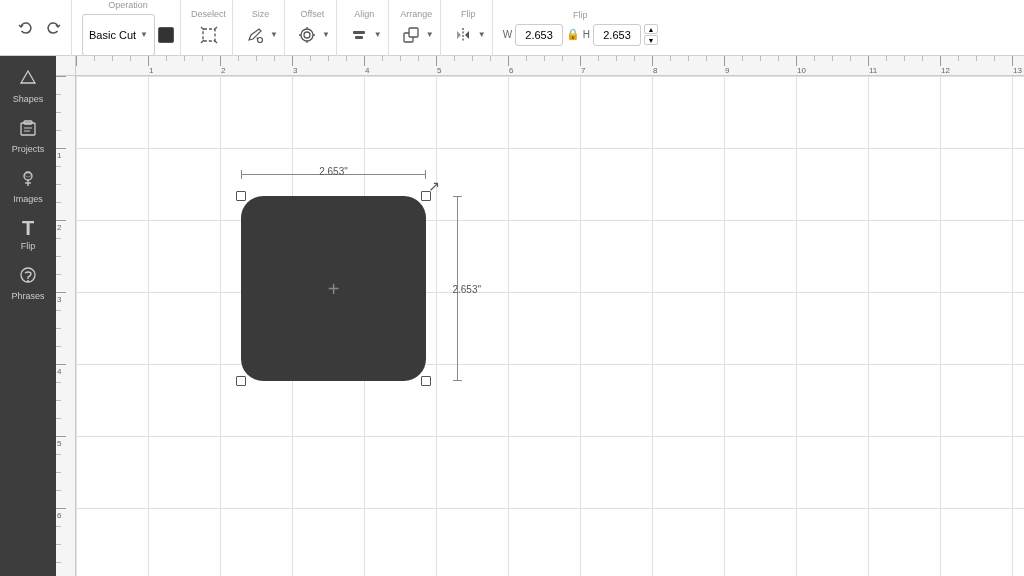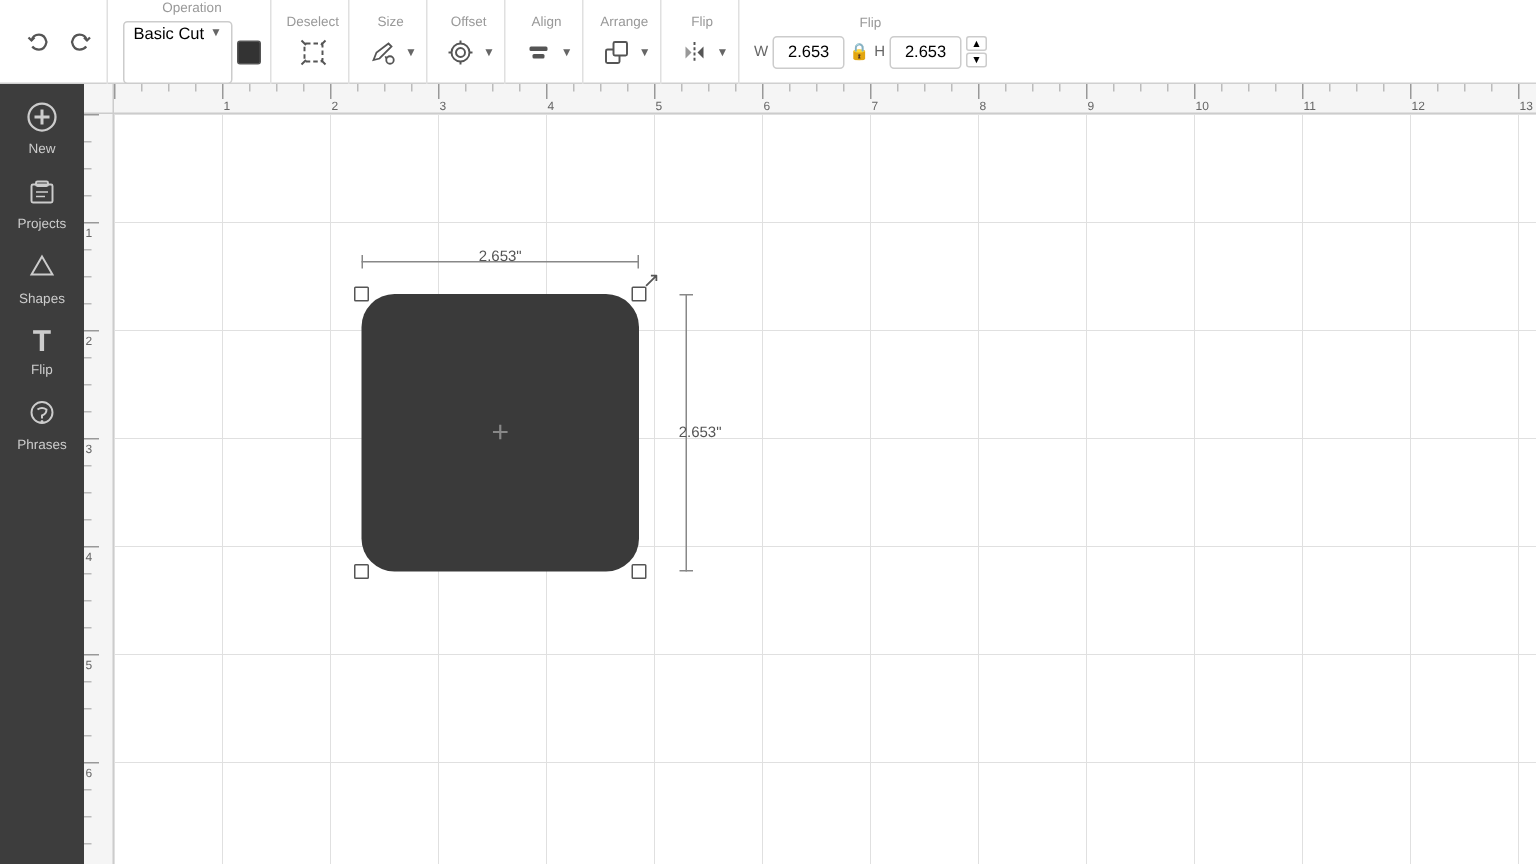--- a/index.html
+++ b/index.html
@@ -28,20 +28,21 @@
       align-items: center;
       justify-content: center;
       width: 24px;
       height: 24px;
       font-size: 13px;
       color: #444;
     }
 
     .operation-dropdown {
       display: flex;
+      align-items: center;
       gap: 4px;
       border: 1px solid #ccc;
       border-radius: 3px;
       padding: 2px 6px;
       background: white;
       cursor: pointer;
       font-size: 11px;
       height: 42px;
     }
     .color-swatch {
@@ -426,45 +427,46 @@
 
 
   </div>
 
   <div class="main">
 
     <div class="sidebar">
       <div class="sidebar-item">
         <span class="sidebar-item-icon">
           <svg width="20" height="20" viewBox="0 0 20 20" fill="none">
-              <circle cx="10" cy="10" r="9" stroke="#ccc" stroke-width="1.5"></circle>
-              <line x1="10" y1="5" x2="10" y2="15" stroke="#ccc" stroke-width="2"></line>
-              <line x1="5" y1="10" x2="15" y2="10" stroke="#ccc" stroke-width="2"></line>
+              <polygon points="10,3 17,15 3,15" stroke="#ccc" stroke-width="1.3" fill="none"></polygon>
             </svg>
         </span>
-        <span class="sidebar-item-label">New</span>
+        <span class="sidebar-item-label">Shapes</span>
       </div>
       <div class="sidebar-item">
         <span class="sidebar-item-icon">
           <svg width="20" height="20" viewBox="0 0 20 20" fill="none">
               <rect x="3" y="5" width="14" height="12" rx="1" stroke="#ccc" stroke-width="1.3" fill="none"></rect>
               <rect x="6" y="3" width="8" height="3" rx="1" stroke="#ccc" stroke-width="1.3" fill="none"></rect>
               <line x1="6" y1="10" x2="14" y2="10" stroke="#ccc" stroke-width="1"></line>
               <line x1="6" y1="13" x2="12" y2="13" stroke="#ccc" stroke-width="1"></line>
             </svg>
         </span>
         <span class="sidebar-item-label">Projects</span>
       </div>
       <div class="sidebar-item">
         <span class="sidebar-item-icon">
           <svg width="20" height="20" viewBox="0 0 20 20" fill="none">
-              <polygon points="10,3 17,15 3,15" stroke="#ccc" stroke-width="1.3" fill="none"></polygon>
+              <circle cx="10" cy="8" r="4" stroke="#ccc" stroke-width="1.3" fill="none"></circle>
+              <line x1="10" y1="12" x2="10" y2="18" stroke="#ccc" stroke-width="1.3"></line>
+              <line x1="7" y1="15" x2="13" y2="15" stroke="#ccc" stroke-width="1.3"></line>
+              <ellipse cx="10" cy="7" rx="3" ry="2" stroke="#ccc" stroke-width="1" fill="none" opacity="0.5"></ellipse>
             </svg>
         </span>
-        <span class="sidebar-item-label">Shapes</span>
+        <span class="sidebar-item-label">Images</span>
       </div>
       <div class="sidebar-item">
         <span class="sidebar-item-icon" style="color:#ccc;font-size:20px;font-weight:bold;">T</span>
         <span class="sidebar-item-label">Flip</span>
       </div>
       <div class="sidebar-item">
         <span class="sidebar-item-icon">
           <svg width="20" height="20" viewBox="0 0 20 20" fill="none">
               <circle cx="10" cy="10" r="7" stroke="#ccc" stroke-width="1.3" fill="none"></circle>
               <path d="M7 8 Q10 6 13 8 Q13 11 10 12 L10 14" stroke="#ccc" stroke-width="1.3" fill="none"></path>

